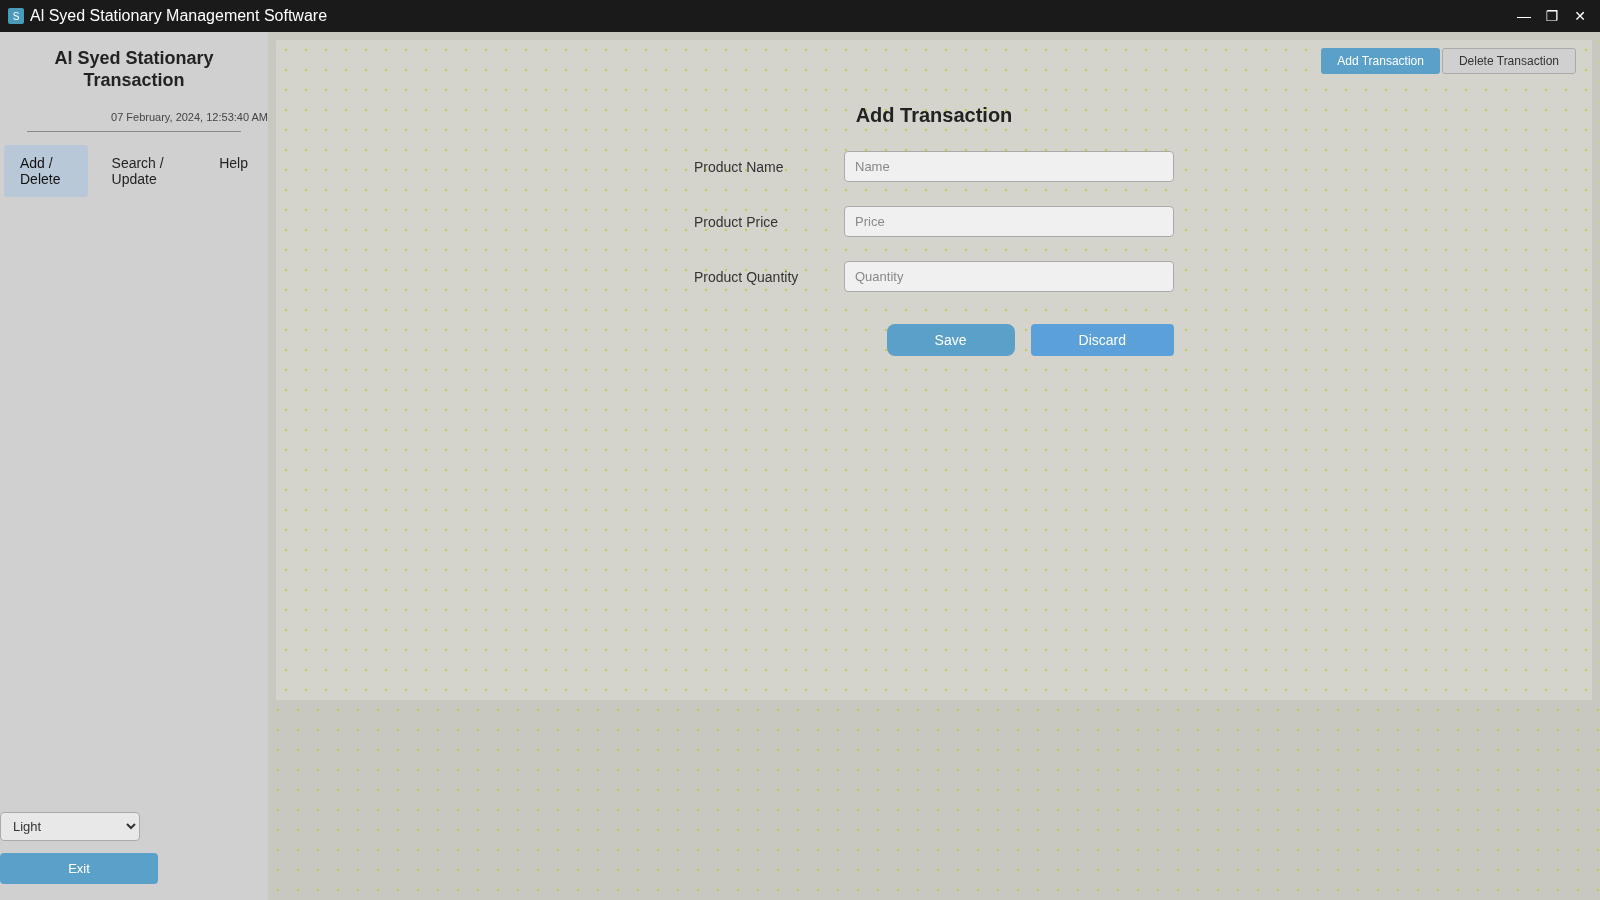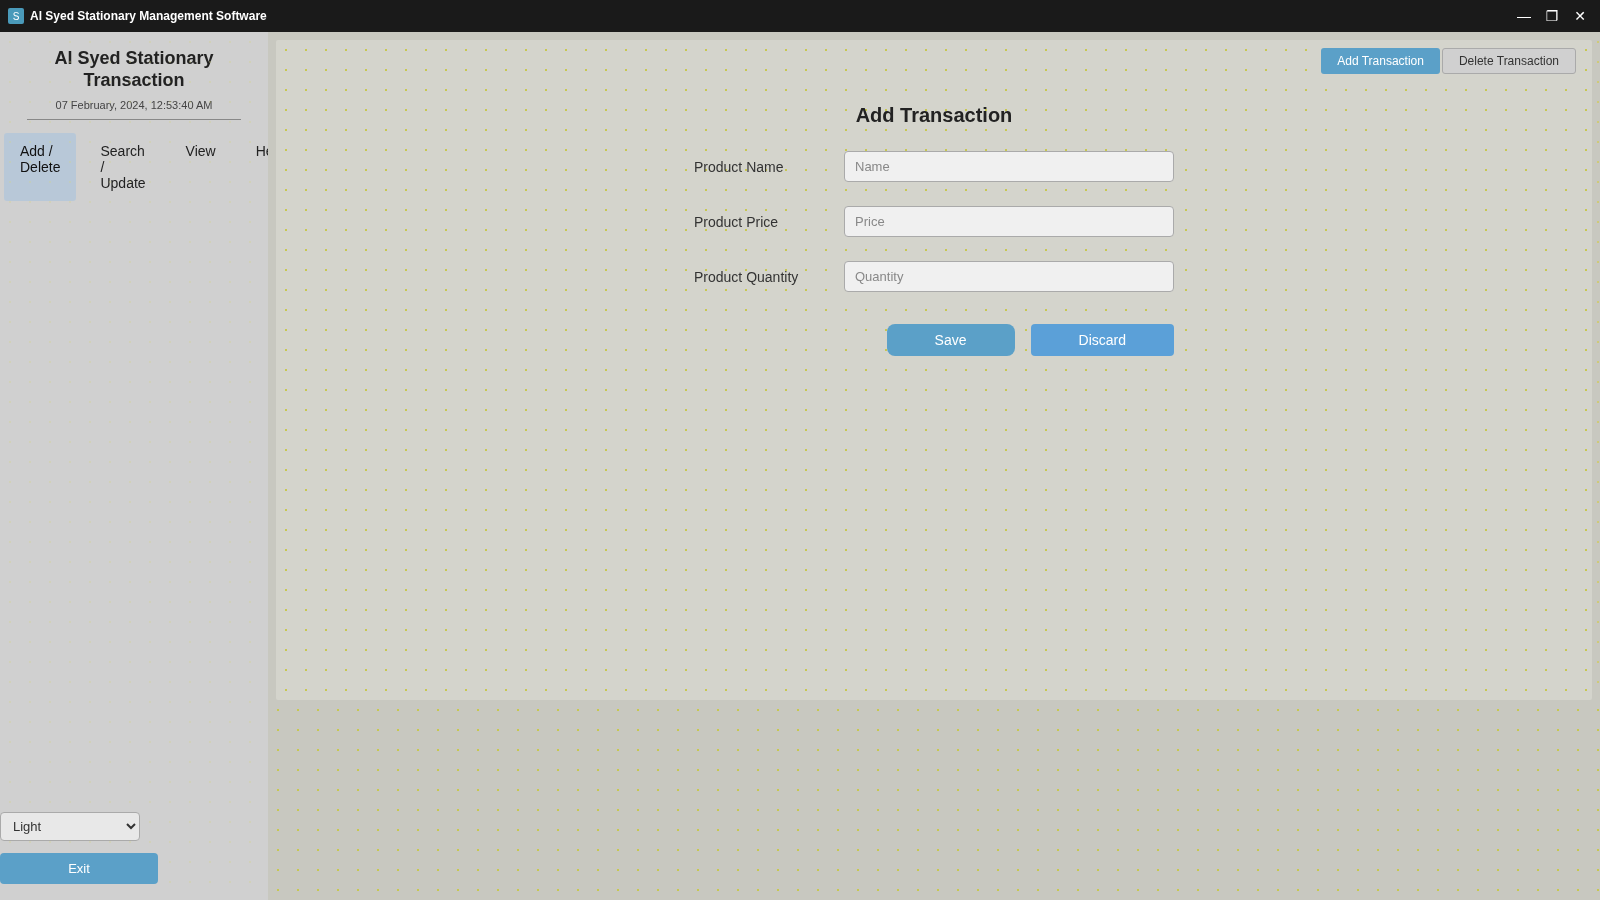--- a/index.html
+++ b/index.html
@@ -45,22 +45,21 @@
       border-radius: 2px;
       display: flex;
       align-items: center;
       justify-content: center;
       font-size: 10px;
       color: white;
     }
 
     .title-bar-title {
       color: #ffffff;
-      font-size: 12px;
-      font-weight: bold;
+      font-size: 16px;
     }
 
     .title-bar-controls {
       display: flex;
       gap: 4px;
     }
 
     .title-bar-btn {
       width: 24px;
       height: 24px;
@@ -101,22 +100,22 @@
       font-weight: bold;
       color: #222;
       text-align: center;
       padding: 0 12px 4px 12px;
       line-height: 1.2;
     }
 
     .sidebar-datetime {
       font-size: 11px;
       color: #444;
-      text-align: center;
-      margin-top: 4px;
+      text-align: right;
+      margin-top: 16px;
       margin-bottom: 8px;
     }
 
     .sidebar-divider {
       width: 80%;
       margin: 0 auto 12px auto;
       border: none;
       border-top: 1px solid #888;
     }
 
@@ -351,21 +350,20 @@
 
   <div class="sidebar">
     <div class="sidebar-dots"></div>
     <div class="sidebar-title">Al Syed Stationary Transaction</div>
     <div class="sidebar-datetime">07 February, 2024, 12:53:40 AM</div>
     <hr class="sidebar-divider">
 
     <nav class="sidebar-nav">
       <div class="sidebar-item active">Add / Delete</div>
       <div class="sidebar-item">Search / Update</div>
-      <div class="sidebar-item">View</div>
       <div class="sidebar-item">Help</div>
     </nav>
 
     <div class="sidebar-bottom">
       <select class="theme-select">
         <option>Light</option>
         <option>Dark</option>
       </select>
       <button class="exit-button">Exit</button>
     </div>

